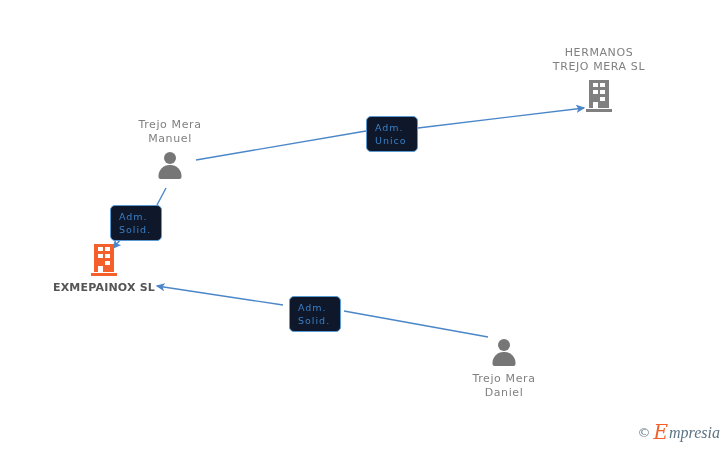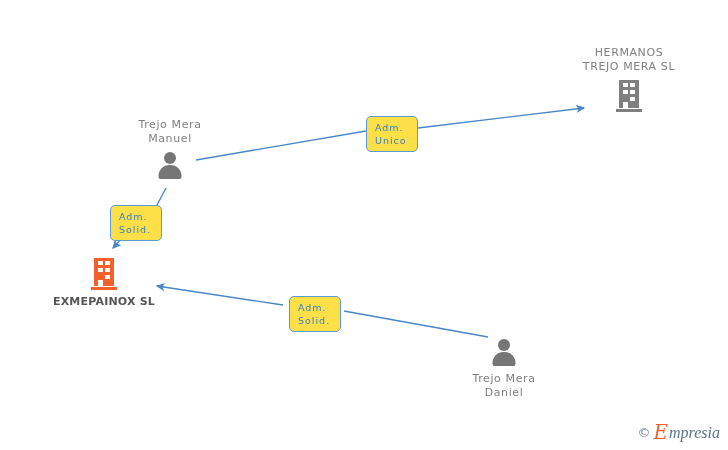--- a/index.html
+++ b/index.html
@@ -114,21 +114,21 @@
     background: #ffffff;
   }
   .building-icon.orange .tower,
   .building-icon.orange .base {
     background: #f4602c;
   }
 
   
   .rel-box {
     position: absolute;
-    background: #fde047;
+    background: #0f172a;
     border: 1px solid #5b9bd5;
     border-radius: 5px;
     color: #3a7fc4;
     font-size: 9.5px;
     line-height: 13px;
     letter-spacing: 1px;
     padding: 4px 23px 4px 8px;
     white-space: pre-line;
     font-family: "DejaVu Sans", "Liberation Sans", sans-serif;
     box-sizing: border-box;
@@ -197,38 +197,38 @@
     <div class="node-label">Trejo Mera
 Manuel</div>
     <div class="icon-wrap" style="margin-top:6px;">
       <div class="person-icon">
         <span class="head"></span>
         <span class="body"></span>
       </div>
     </div>
   </div>
 
-  <div class="node" style="left:553px; top:46px; width:152px;">
+  <div class="node" style="left:523px; top:46px; width:152px;">
     <div class="node-label">HERMANOS
 TREJO MERA SL</div>
     <div class="icon-wrap" style="margin-top:6px;">
       <div class="building-icon">
         <span class="tower"></span>
         <span class="win" style="left:7px;  top:3px;"></span>
         <span class="win" style="left:14px; top:3px;"></span>
         <span class="win" style="left:7px;  top:10px;"></span>
         <span class="win" style="left:14px; top:10px;"></span>
         <span class="win" style="left:14px; top:17px;"></span>
         <span class="door"></span>
         <span class="base"></span>
       </div>
     </div>
   </div>
 
-  <div class="node" style="left:44px; top:258px; width:120px;">
+  <div class="node" style="left:44px; top:244px; width:120px;">
     <div class="icon-wrap">
       <div class="building-icon orange">
         <span class="tower"></span>
         <span class="win" style="left:7px;  top:3px;"></span>
         <span class="win" style="left:14px; top:3px;"></span>
         <span class="win" style="left:7px;  top:10px;"></span>
         <span class="win" style="left:14px; top:10px;"></span>
         <span class="win" style="left:14px; top:17px;"></span>
         <span class="door"></span>
         <span class="base"></span>

